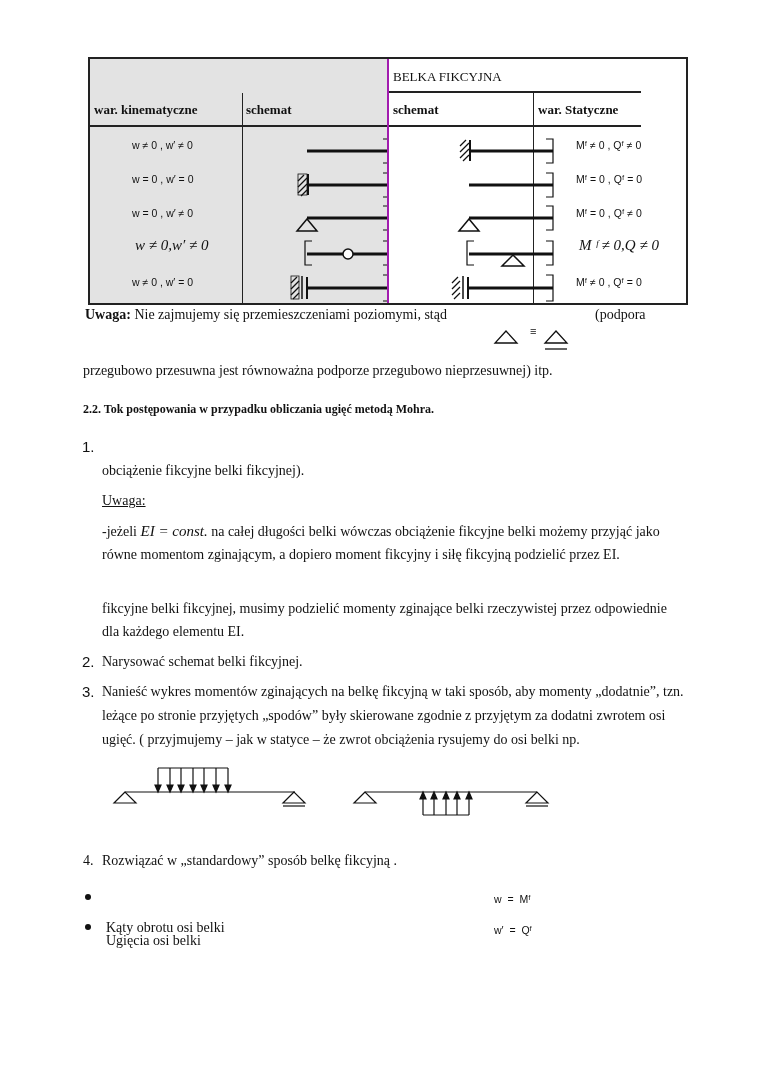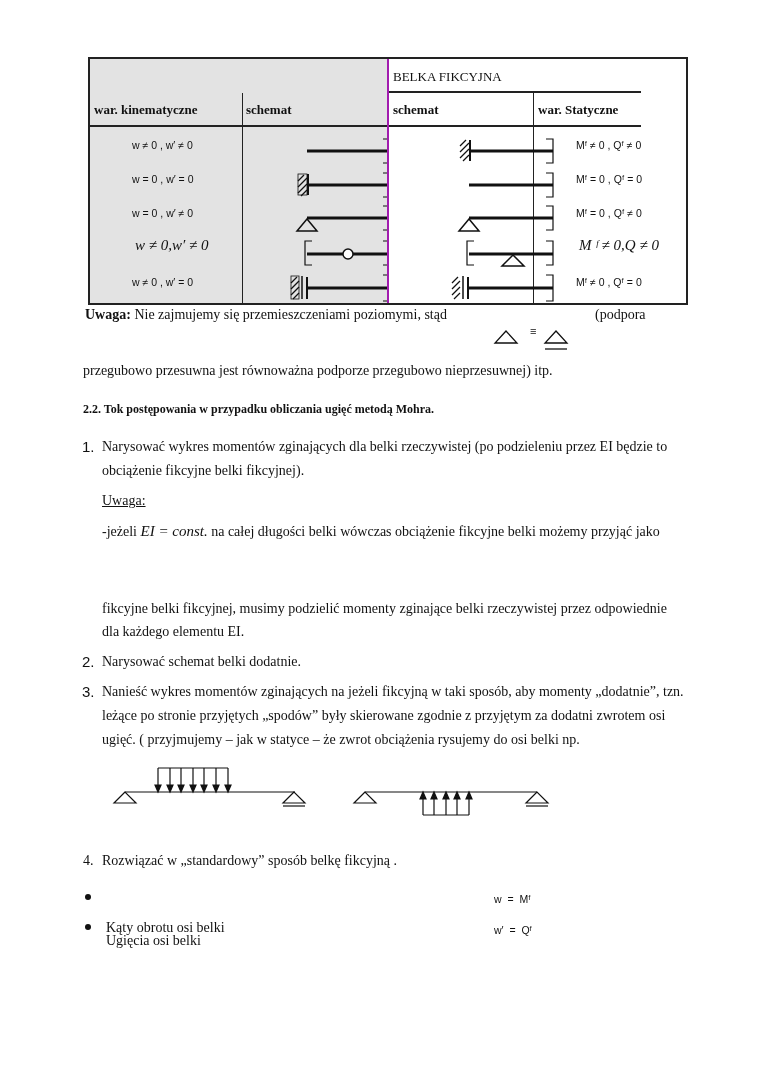--- a/index.html
+++ b/index.html
@@ -160,36 +160,36 @@
       <polygon points="63,9 52,21 74,21"></polygon>
       <line x1="52" y1="27" x2="74" y2="27"></line>
     </g>
     <text x="37" y="13" font-family="Liberation Sans, sans-serif" font-size="11" fill="#111">≡</text>
   </svg>
   <div class="txt" style="left:83px;top:361px;">przegubowo przesuwna jest równoważna podporze przegubowo nieprzesuwnej) itp.</div>
 
   <div class="txt b" style="left:83px;top:399px;font-size:12px;">2.2. Tok postępowania w przypadku obliczania ugięć metodą Mohra.</div>
 
   <div class="txt num" style="left:82px;top:437px;">1.</div>
-  <div class="txt" style="left:102px;top:437px;">Narysować wykres momentów zginających dla belki rzeczywistej (po podzieleniu przez EI będzie to</div>
   <div class="txt" style="left:102px;top:461px;">obciążenie fikcyjne belki fikcyjnej).</div>
   <div class="txt u" style="left:102px;top:491px;">Uwaga:</div>
 
   <div class="txt" style="left:102px;top:521px;">
     <span>-jeżeli </span><span class="math">EI = const.</span><span> na całej długości belki wówczas obciążenie fikcyjne belki możemy przyjąć jako</span>
   </div>
+  <div class="txt" style="left:102px;top:545px;">równe momentom zginającym,  a dopiero moment fikcyjny i siłę fikcyjną podzielić przez EI.</div>
 
   <div class="txt" style="left:102px;top:599px;">fikcyjne belki fikcyjnej, musimy podzielić momenty zginające belki rzeczywistej przez odpowiednie</div>
   <div class="txt" style="left:102px;top:622px;">dla każdego elementu EI.</div>
 
   <div class="txt num" style="left:82px;top:652px;">2.</div>
-  <div class="txt" style="left:102px;top:652px;">Narysować schemat belki dodatnie.</div>
+  <div class="txt" style="left:102px;top:652px;">Narysować schemat belki fikcyjnej.</div>
 
   <div class="txt num" style="left:82px;top:682px;">3.</div>
-  <div class="txt" style="left:102px;top:682px;">Nanieść wykres momentów zginających na jeżeli fikcyjną w taki sposób, aby momenty „dodatnie”, tzn.</div>
+  <div class="txt" style="left:102px;top:682px;">Nanieść wykres momentów zginających na belkę fikcyjną w taki sposób, aby momenty „dodatnie”, tzn.</div>
   <div class="txt" style="left:102px;top:706px;">leżące po stronie przyjętych „spodów”  były skierowane zgodnie z przyjętym za dodatni zwrotem osi</div>
   <div class="txt" style="left:102px;top:730px;">ugięć. ( przyjmujemy – jak w statyce – że zwrot obciążenia rysujemy do osi belki np.</div>
 
   <svg style="position:absolute;left:110px;top:765px;" width="200" height="45">
     <g stroke="#111" fill="none" stroke-width="1.2">
       <line x1="15" y1="27" x2="185" y2="27"></line>
       <polygon points="15,27 4,38 26,38"></polygon>
       <polygon points="184,27 173,38 195,38"></polygon>
       <line x1="173" y1="41" x2="195" y2="41"></line>
       <line x1="48" y1="3" x2="118" y2="3"></line>

